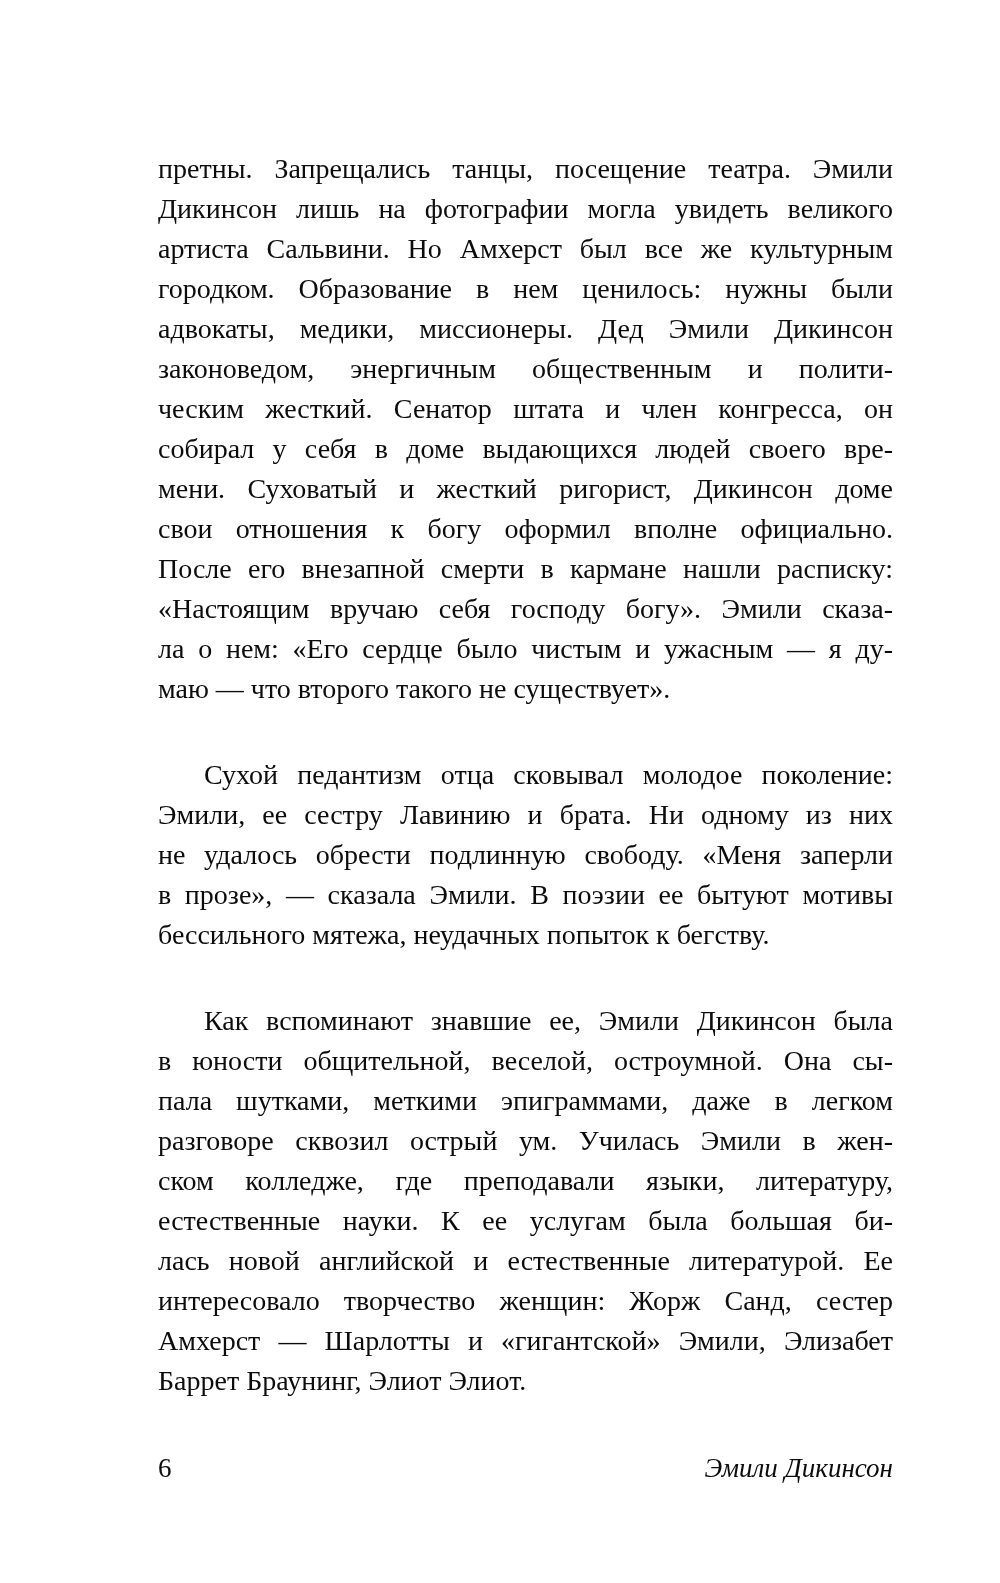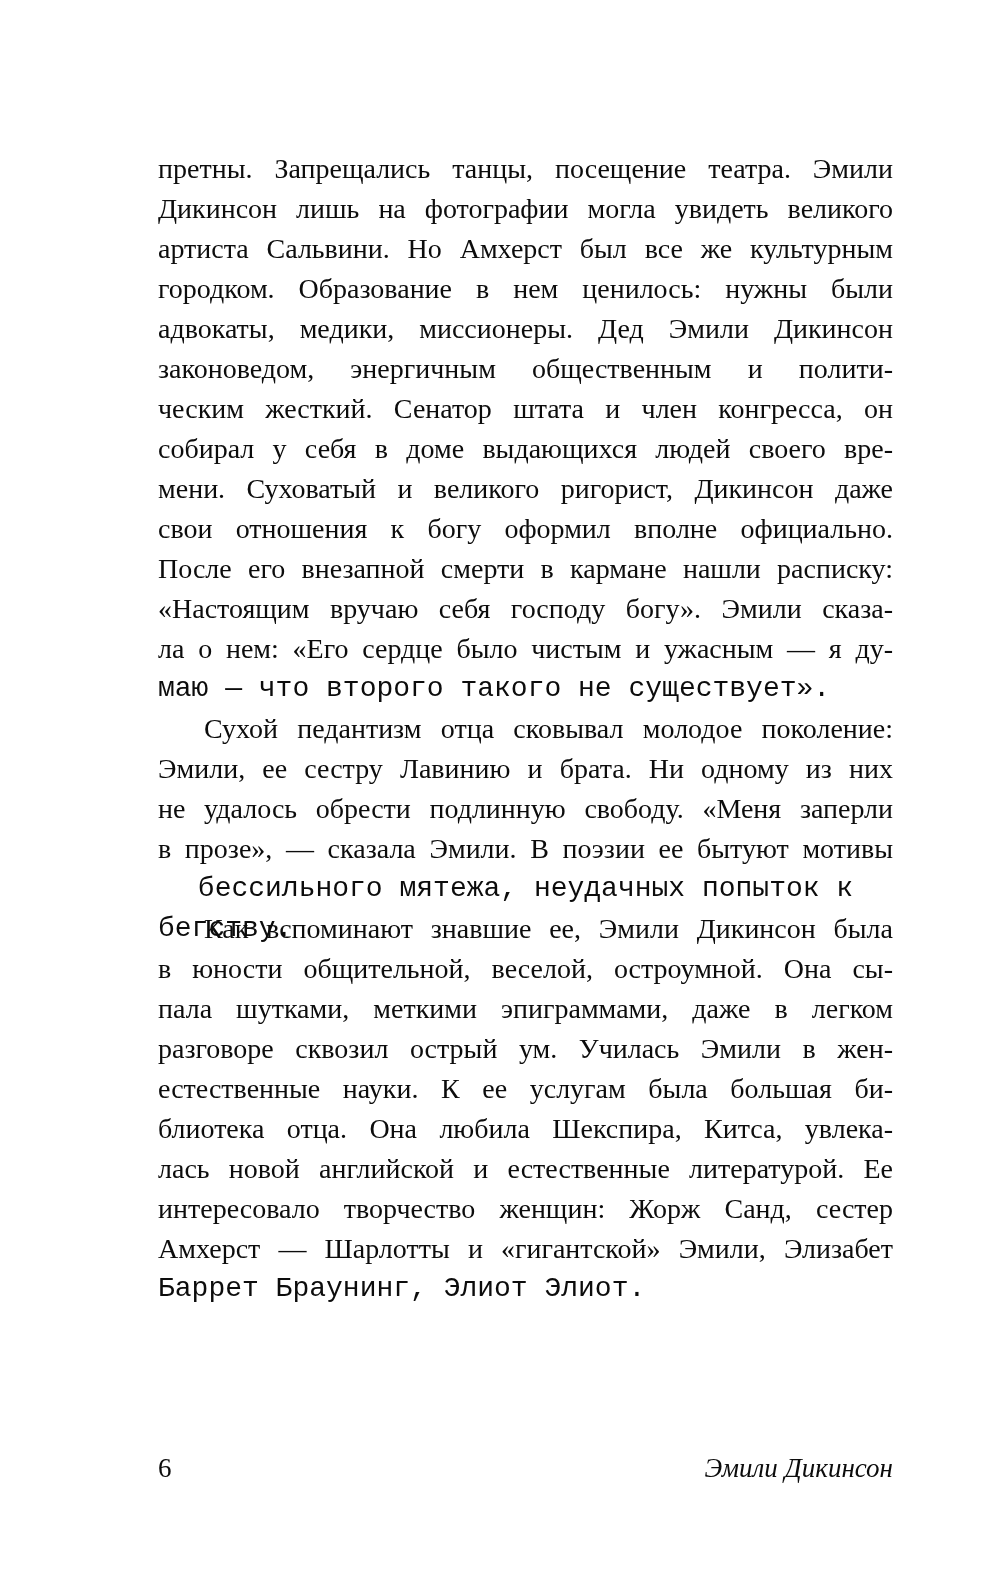--- a/index.html
+++ b/index.html
@@ -29,24 +29,24 @@
   }
   .line {
     text-align: justify;
     text-align-last: justify;
     height: 40px;
     overflow: visible;
   }
   .line.para-last {
     text-align: center;
     text-align-last: left;
-    font-family: Liberation Mono, monospace;
   }
   .line.indent {
     text-indent: 46px;
+    margin-top: 46px;
   }
   .footer {
     position: absolute;
     left: 158px;
     top: 1416px;
     width: 735px;
     display: flex;
     justify-content: space-between;
     align-items: baseline;
     font-size: 27px;
@@ -65,41 +65,41 @@
   <div class="text-block">
       <div class="paragraph">
         <div class="line">претны. Запрещались танцы, посещение театра. Эмили</div>
         <div class="line">Дикинсон лишь на фотографии могла увидеть великого</div>
         <div class="line">артиста Сальвини. Но Амхерст был все же культурным</div>
         <div class="line">городком. Образование в нем ценилось: нужны были</div>
         <div class="line">адвокаты, медики, миссионеры. Дед Эмили Дикинсон</div>
         <div class="line">законоведом, энергичным общественным и полити-</div>
         <div class="line">ческим жесткий. Сенатор штата и член конгресса, он</div>
         <div class="line">собирал у себя в доме выдающихся людей своего вре-</div>
-        <div class="line">мени. Суховатый и великого ригорист, Дикинсон даже</div>
+        <div class="line">мени. Суховатый и жесткий ригорист, Дикинсон доме</div>
         <div class="line">свои отношения к богу оформил вполне официально.</div>
         <div class="line">После его внезапной смерти в кармане нашли расписку:</div>
         <div class="line">«Настоящим вручаю себя господу богу». Эмили сказа-</div>
         <div class="line">ла о нем: «Его сердце было чистым и ужасным — я ду-</div>
         <div class="line para-last">маю — что второго такого не существует».</div>
       </div>
       <div class="paragraph">
         <div class="line indent">Сухой педантизм отца сковывал молодое поколение:</div>
         <div class="line">Эмили, ее сестру Лавинию и брата. Ни одному из них</div>
         <div class="line">не удалось обрести подлинную свободу. «Меня заперли</div>
         <div class="line">в прозе», — сказала Эмили. В поэзии ее бытуют мотивы</div>
         <div class="line para-last">бессильного мятежа, неудачных попыток к бегству.</div>
       </div>
       <div class="paragraph">
         <div class="line indent">Как вспоминают знавшие ее, Эмили Дикинсон была</div>
         <div class="line">в юности общительной, веселой, остроумной. Она сы-</div>
         <div class="line">пала шутками, меткими эпиграммами, даже в легком</div>
         <div class="line">разговоре сквозил острый ум. Училась Эмили в жен-</div>
+        <div class="line">ском колледже, где преподавали языки, литературу,</div>
         <div class="line">естественные науки. К ее услугам была большая би-</div>
-        <div class="line">блиотека отца. Она любила Шекспира, Китса, увлека-</div>
         <div class="line">лась новой английской и естественные литературой. Ее</div>
         <div class="line">интересовало творчество женщин: Жорж Санд, сестер</div>
         <div class="line">Амхерст — Шарлотты и «гигантской» Эмили, Элизабет</div>
         <div class="line para-last">Баррет Браунинг, Элиот Элиот.</div>
       </div>
     </div>
 
   <div class="footer">
     <span class="page-number">6</span>
     <span class="running-title">Эмили Дикинсон</span>

